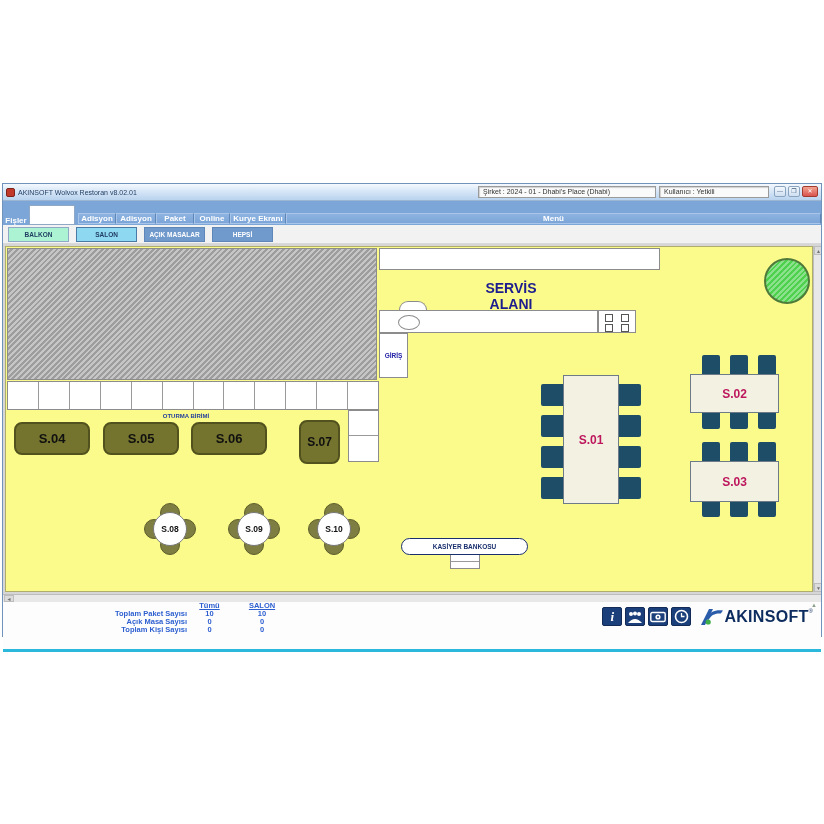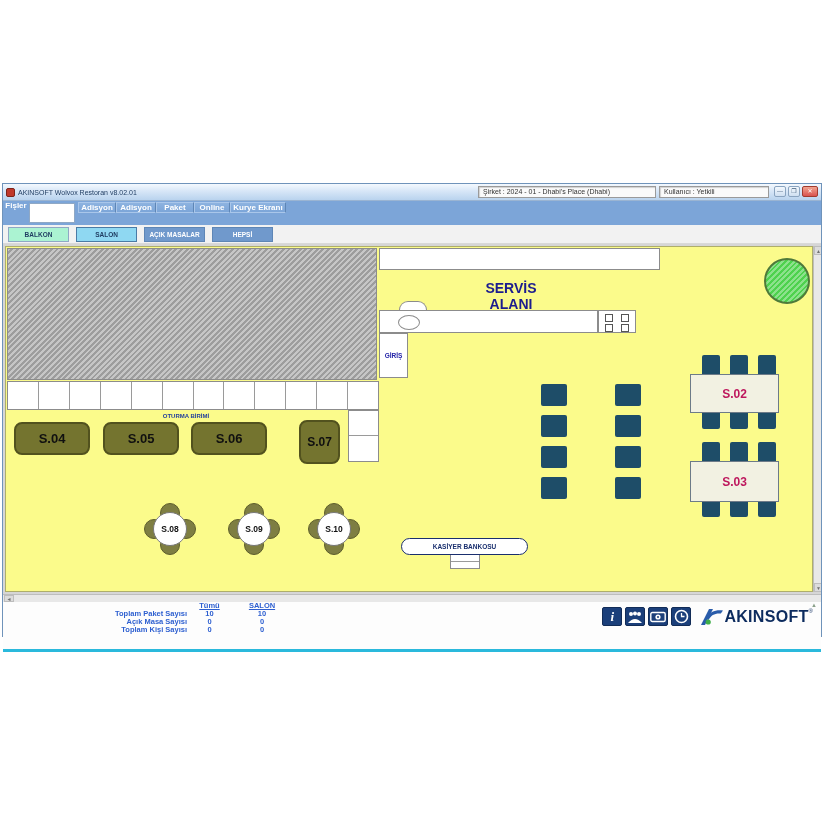--- a/index.html
+++ b/index.html
@@ -11,21 +11,21 @@
   .app-icon { width:9px; height:9px; margin:0 3px 0 3px; background:#c0392b; border:1px solid #7d241a; border-radius:2px; }
   .title-text { font-size:7px; color:#1d3a5f; white-space:nowrap; }
   .tb-box { position:absolute; top:2px; height:12px; background:#fafafa; border:1px solid #9a9a9a; box-shadow:inset 1px 1px 1px #d0d0d0; font-size:7px; color:#333; padding:1px 4px; overflow:hidden; white-space:nowrap; }
   .tb-company { left:475px; width:178px; }
   .tb-user { left:656px; width:110px; }
   .win-btns { position:absolute; right:3px; top:2px; display:flex; gap:2px; }
   .wbtn { width:12px; height:11px; border:1px solid #8aa4c0; border-radius:2px; background:linear-gradient(#f3f8fd,#cfe0f2); font-size:6px; line-height:9px; text-align:center; color:#44607e; }
   .wbtn.close { width:16px; background:linear-gradient(#f2a490,#d9534f); border-color:#a23b2e; color:#fff; }
 
   
-  .menubar { height:24px; background:#7ca5d8; display:flex; align-items:flex-start; }
+  .menubar { height:24px; background:#7ca5d8; display:flex; align-items:flex-end; }
   .fisler-label { width:26px; display:flex; align-items:center; justify-content:center; color:#fff; font-size:8px; font-weight:bold; }
   .fisler-input { width:46px; height:20px; margin-top:2px; border:1px solid #8fa8c5; background:#fff; font-size:9px; padding:0 2px; }
   .mbtn { border:1px solid #a9c6ea; border-right-color:#5e86b6; background:linear-gradient(#8db3e0,#7ca5d8); color:#fff; font-weight:bold; font-size:8px; display:flex; align-items:center; justify-content:center; margin:1px 0; }
   .mbtn.w1{width:38px;margin-left:3px;} .mbtn.w2{width:40px;} .mbtn.w3{width:38px;} .mbtn.w4{width:36px;} .mbtn.w5{width:56px;}
   .mbtn.grow{flex:1;}
 
   
   .tabbar { height:19px; background:#f2f2f2; border-bottom:1px solid #d9d9d9; display:flex; align-items:center; gap:7px; padding-left:5px; }
   .tab { width:61px; height:15px; font-size:6.5px; font-weight:bold; display:flex; align-items:center; justify-content:center; border:1px solid #8fa8c5; color:#1d3a5f; }
   .tab.balkon { background:#abf3d2; }
@@ -122,20 +122,21 @@
   </div>
 
   <div class="menubar">
     <div class="fisler-label">Fişler</div>
     <input class="fisler-input" value="" style="">
     <div class="mbtn w1">Adisyon</div>
     <div class="mbtn w2">Adisyon</div>
     <div class="mbtn w3">Paket</div>
     <div class="mbtn w4">Online</div>
     <div class="mbtn w5">Kurye Ekranı</div>
+    <div class="mbtn grow">Menü</div>
   </div>
 
   <div class="tabbar">
     <div class="tab balkon">BALKON</div>
     <div class="tab salon">SALON</div>
     <div class="tab blue">AÇIK MASALAR</div>
     <div class="tab blue">HEPSİ</div>
   </div>
 
   <div class="canvas">
@@ -186,20 +187,21 @@
       <div class="abs otable s07">S.07</div>
 
       <div class="chair" style="left:535px;top:137px;width:26px;height:22px;"></div>
       <div class="chair" style="left:535px;top:168px;width:26px;height:22px;"></div>
       <div class="chair" style="left:535px;top:199px;width:26px;height:22px;"></div>
       <div class="chair" style="left:535px;top:230px;width:26px;height:22px;"></div>
       <div class="chair" style="left:609px;top:137px;width:26px;height:22px;"></div>
       <div class="chair" style="left:609px;top:168px;width:26px;height:22px;"></div>
       <div class="chair" style="left:609px;top:199px;width:26px;height:22px;"></div>
       <div class="chair" style="left:609px;top:230px;width:26px;height:22px;"></div>
+      <div class="dtable s01t">S.01</div>
 
       <div class="chair" style="left:696px;top:108px;width:18px;height:22px;"></div>
       <div class="chair" style="left:724px;top:108px;width:18px;height:22px;"></div>
       <div class="chair" style="left:752px;top:108px;width:18px;height:22px;"></div>
       <div class="chair" style="left:696px;top:162px;width:18px;height:20px;"></div>
       <div class="chair" style="left:724px;top:162px;width:18px;height:20px;"></div>
       <div class="chair" style="left:752px;top:162px;width:18px;height:20px;"></div>
       <div class="dtable s02t">S.02</div>
 
       <div class="chair" style="left:696px;top:195px;width:18px;height:22px;"></div>

